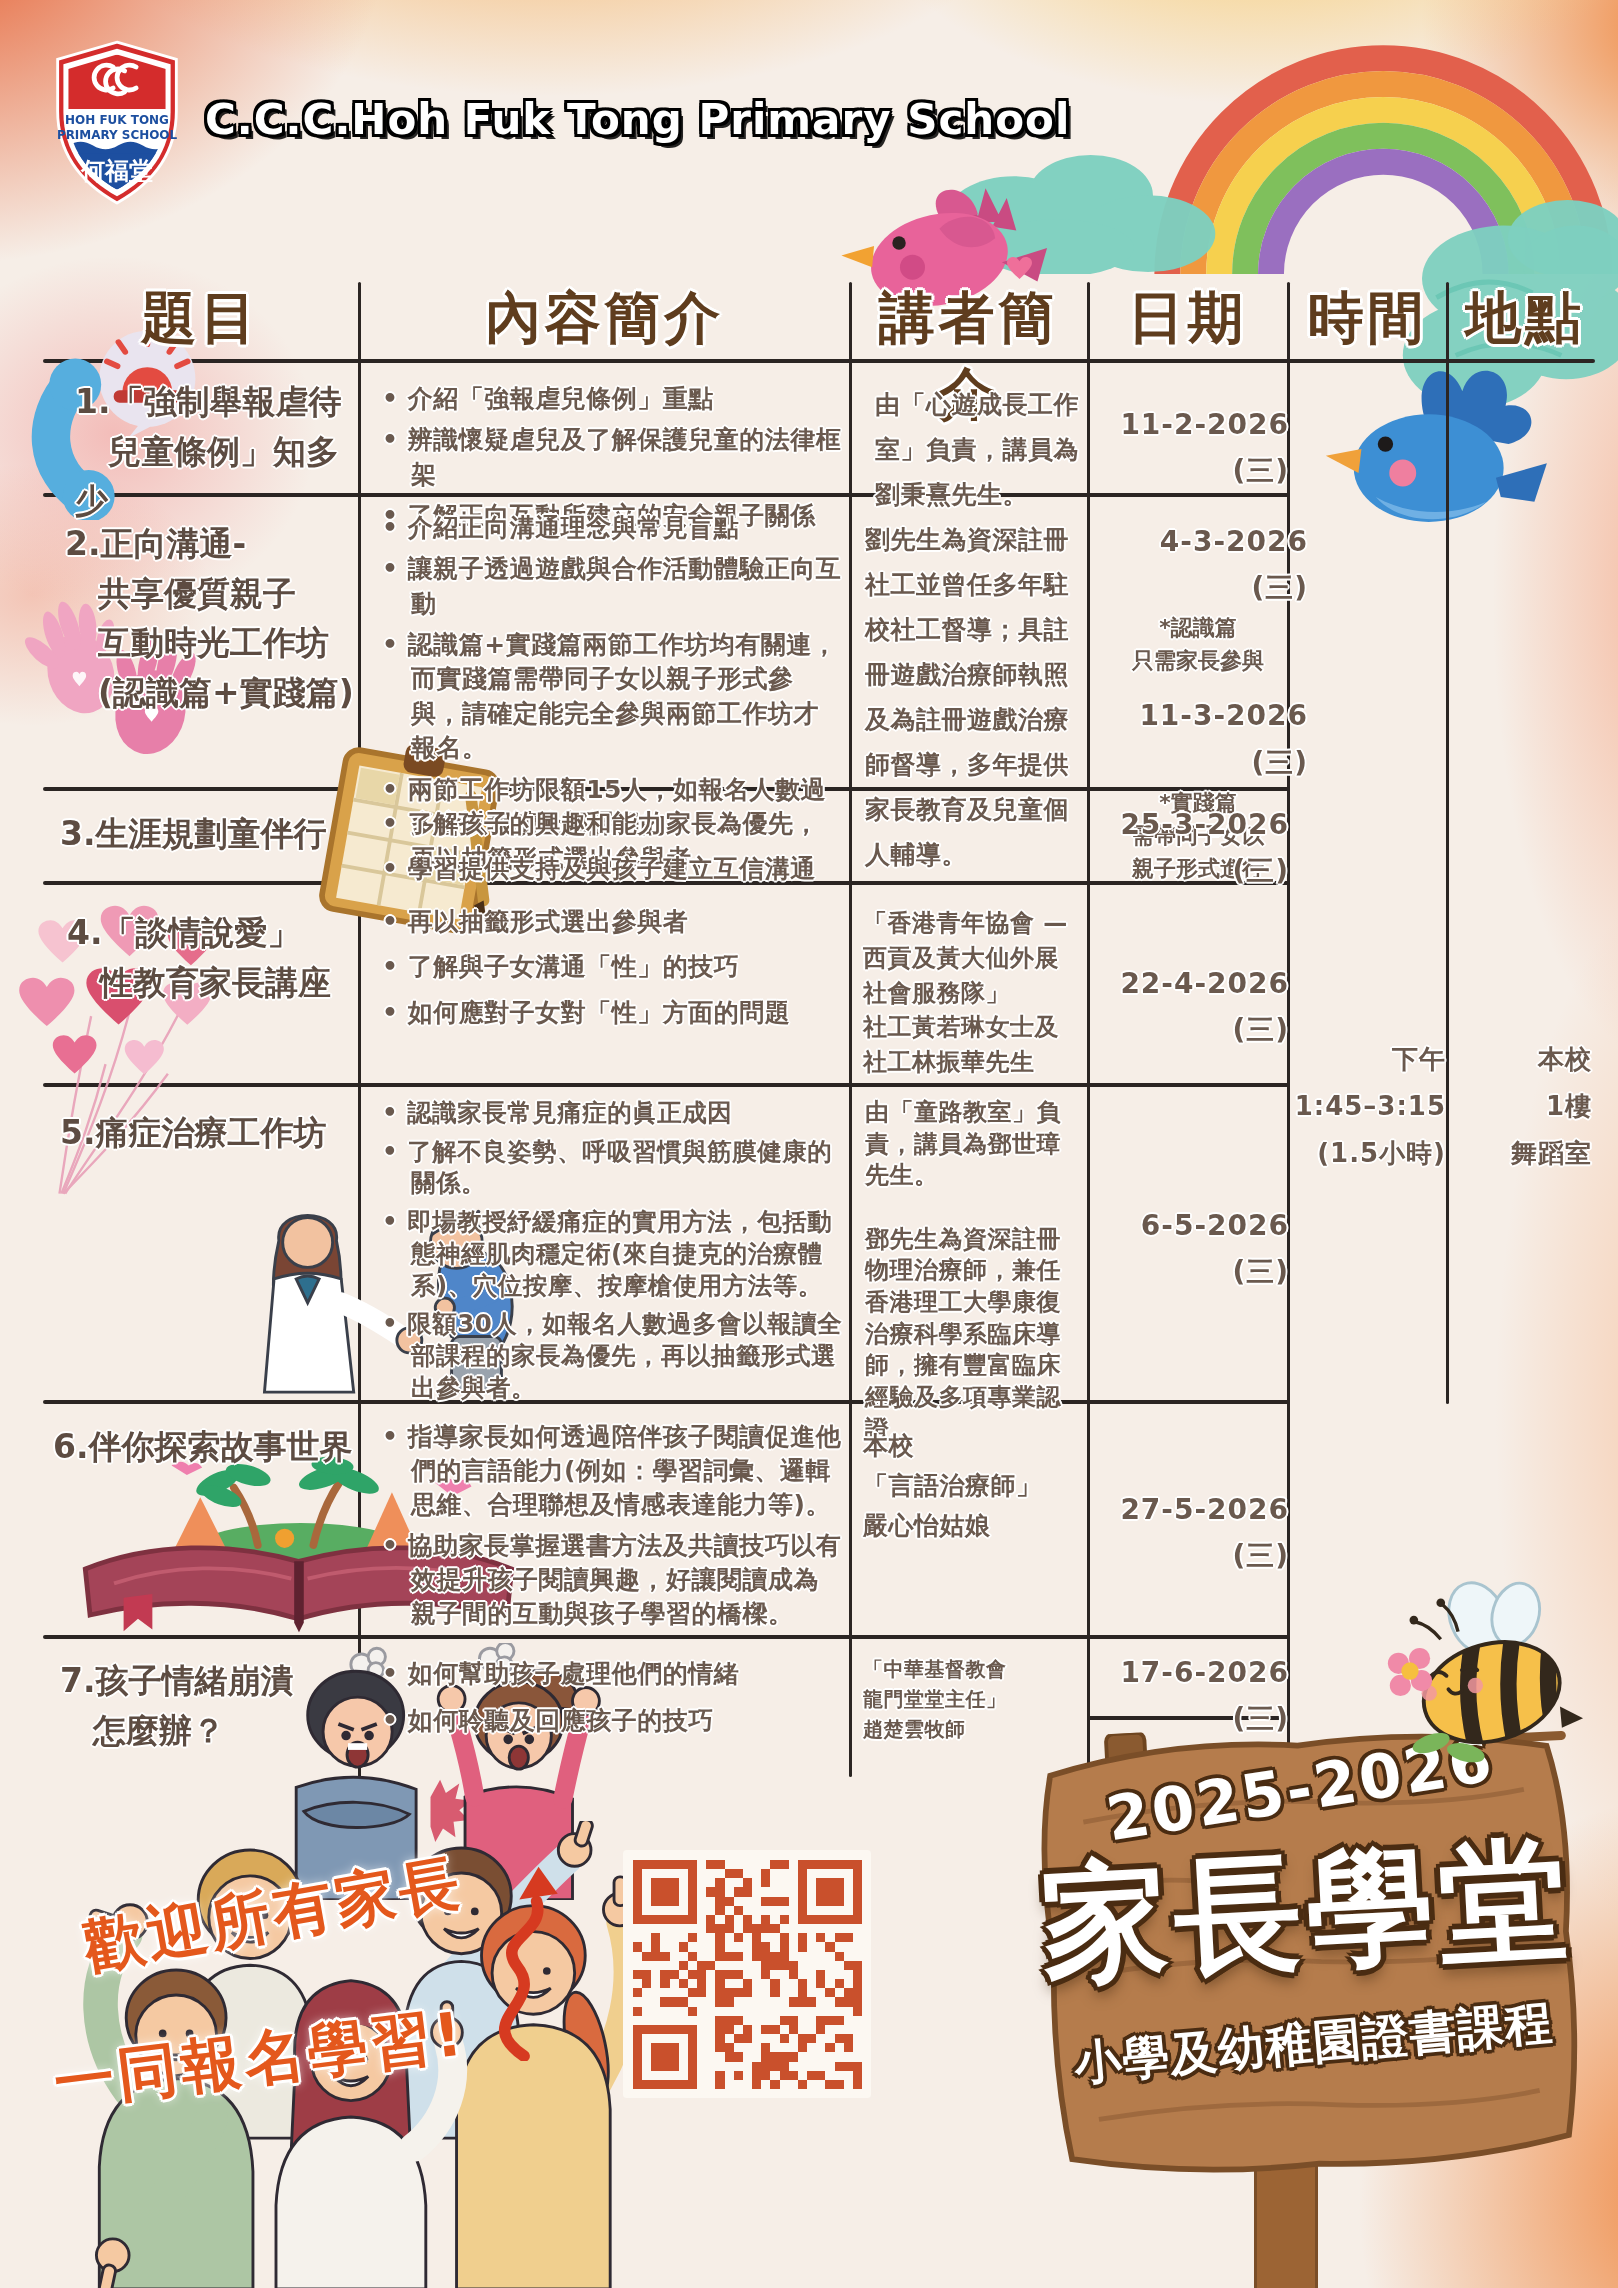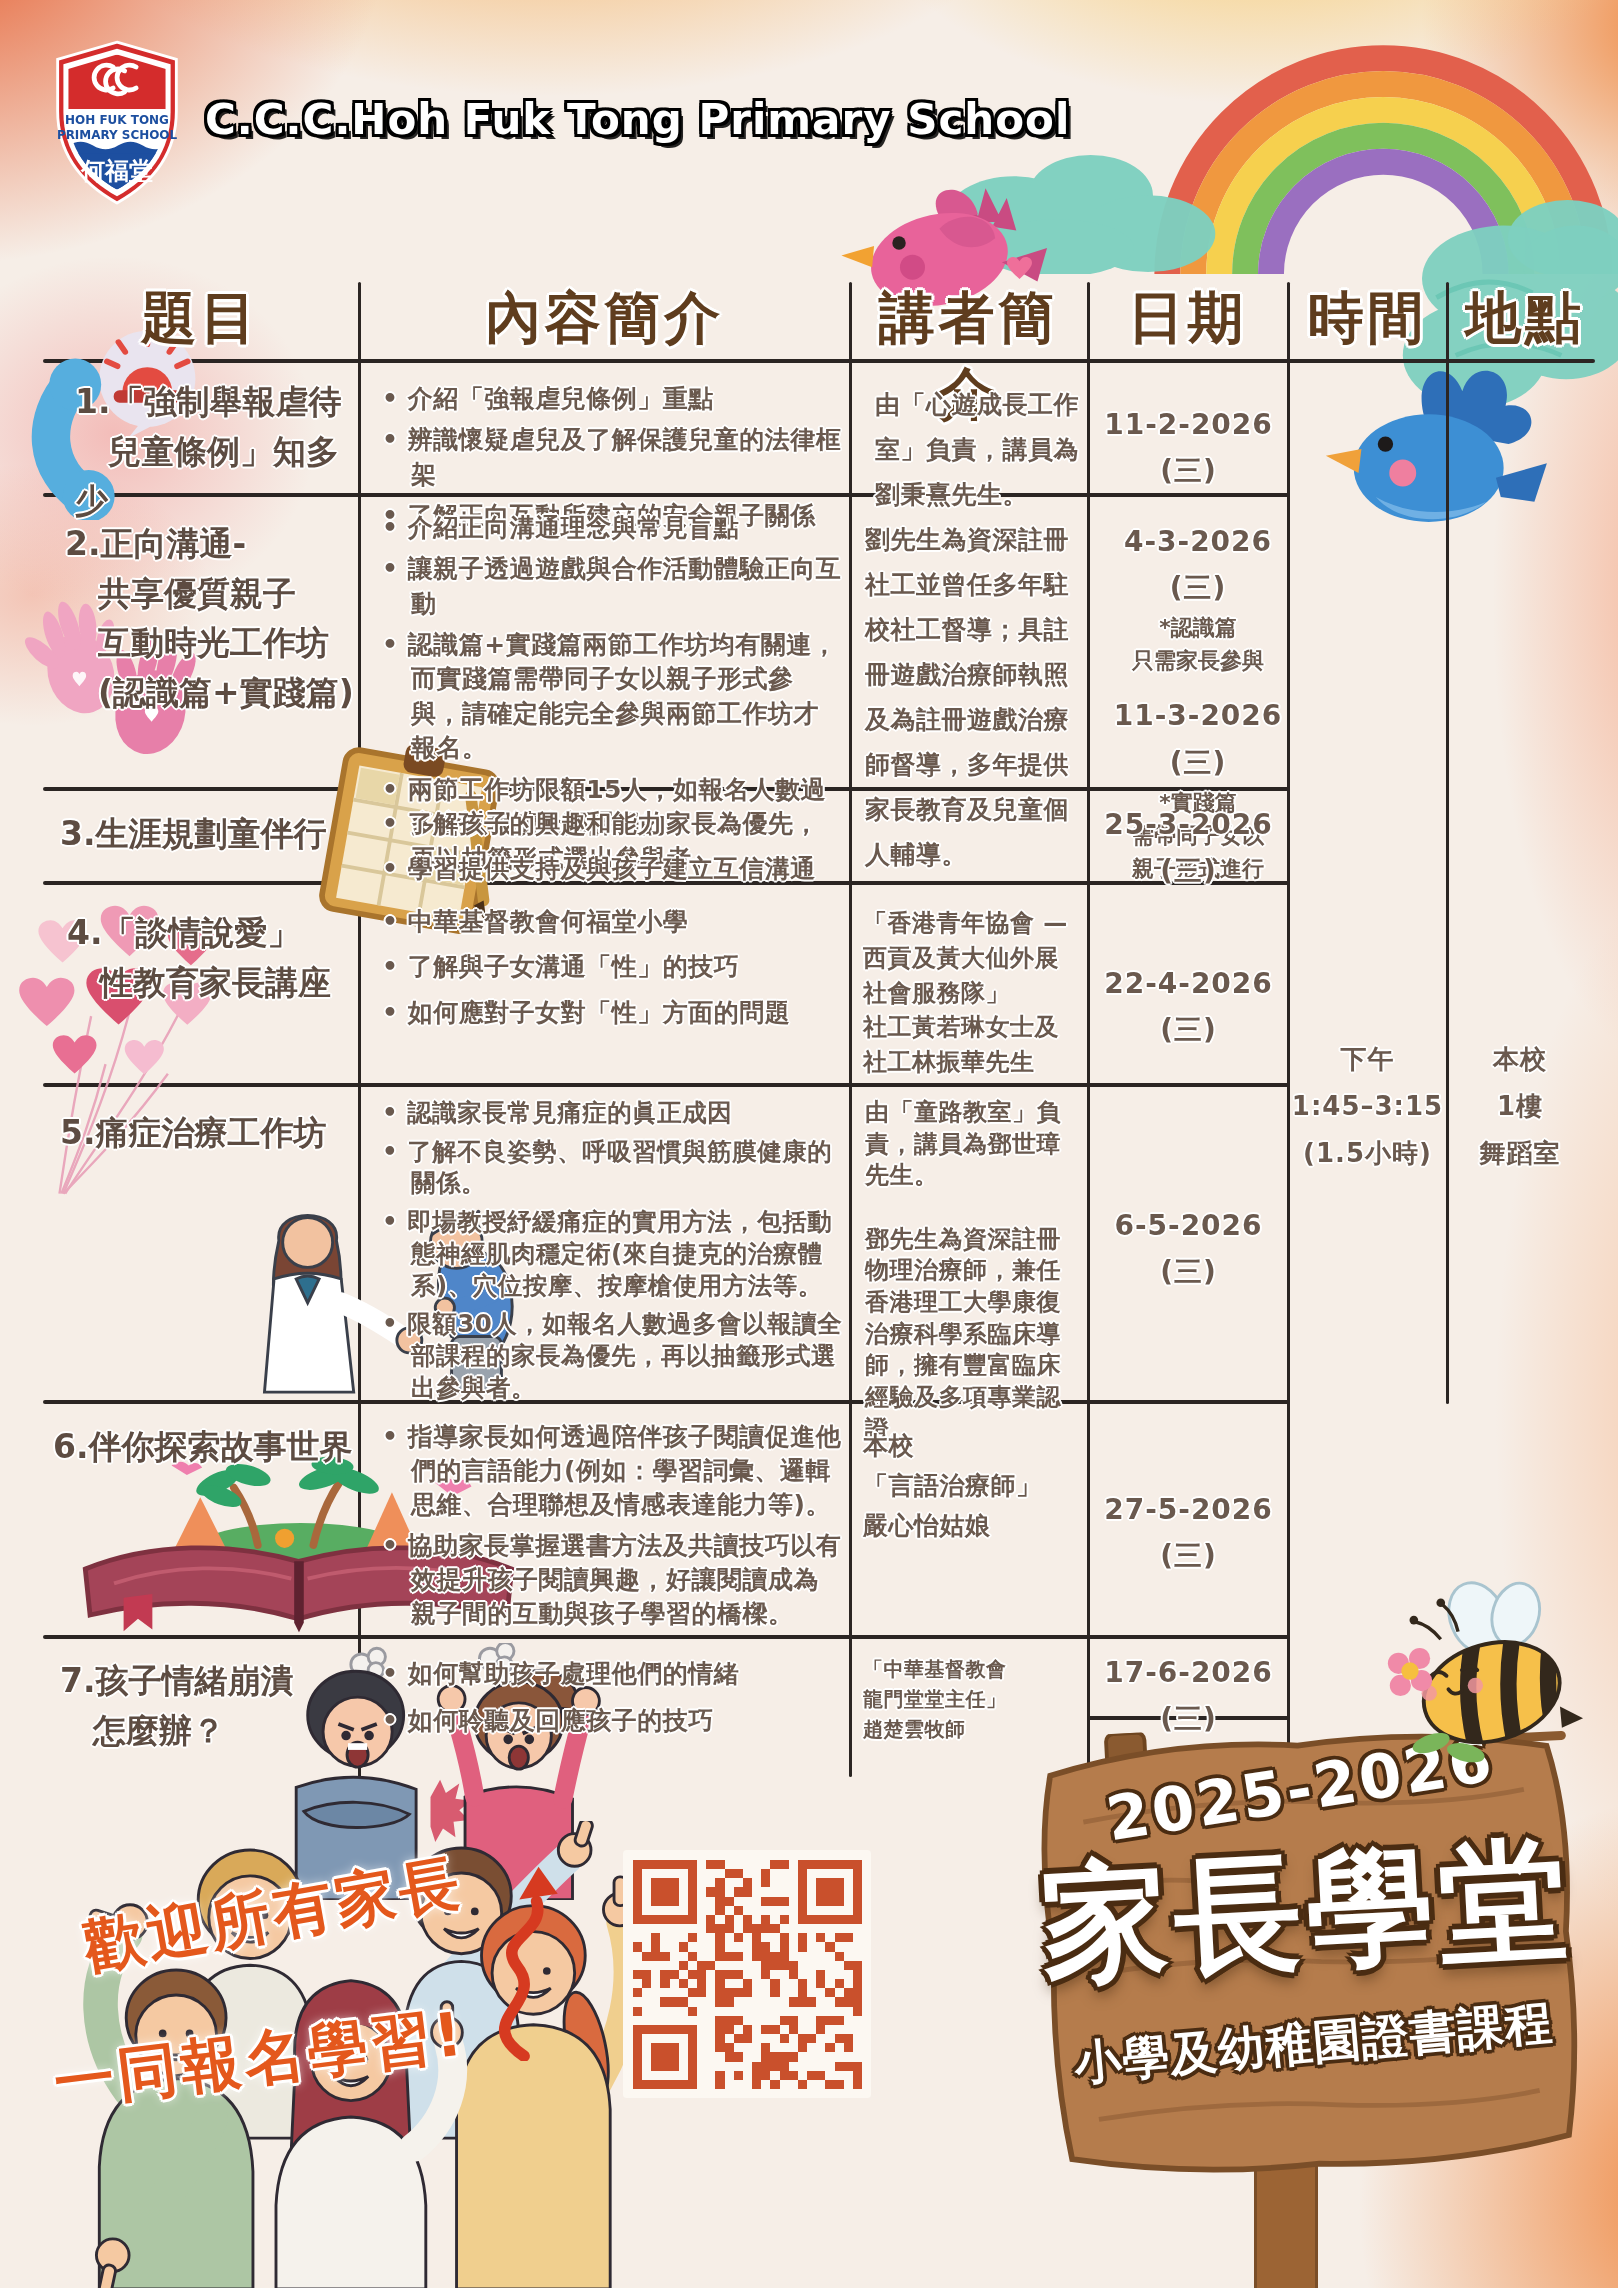--- a/index.html
+++ b/index.html
@@ -29,21 +29,21 @@
   .hl{position:absolute;height:3.8px;background:#2b2523;border-radius:2.9px;z-index:3;}
   .vl{position:absolute;width:3.4px;background:#2b2523;border-radius:2.9px;z-index:3;}
   .colHead{position:absolute;font-size:56px;font-weight:800;color:#5f3d1e;text-align:center;letter-spacing:3.8px;z-index:5;
     text-shadow:-2.9px 0 0 #fff,2.9px 0 0 #fff,0 -2.9px 0 #fff,0 2.9px 0 #fff,-1.9px -1.9px 0 #fff,1.9px -1.9px 0 #fff,-1.9px 1.9px 0 #fff,1.9px 1.9px 0 #fff;}
   .cellText{position:absolute;color:#6a594e;font-weight:600;z-index:5;}
   .topic{font-size:33px;line-height:1.5;white-space:pre-line;color:#5d4c42;font-weight:700;}
   .bullets{font-size:25px;line-height:1.38;letter-spacing:0.5px;}
   .bullet{padding-left:29px;text-indent:-29px;margin-bottom:6.7px;}
   .bullet::before{content:"• ";}
   .speaker{font-size:25px;line-height:1.8;white-space:pre-line;letter-spacing:0.5px;}
-  .dateText{font-size:28px;line-height:1.65;text-align:center;white-space:pre-line;letter-spacing:1px;}
+  .dateText{font-size:28px;line-height:1.65;text-align:right;white-space:pre-line;letter-spacing:1px;}
   .dateNote{font-size:22px;line-height:1.5;text-align:center;white-space:pre-line;}
   
   .welcome{position:absolute;z-index:8;color:#e4581c;font-weight:800;font-size:60px;letter-spacing:3.8px;
     text-shadow:-2.9px 0 0 #fff,2.9px 0 0 #fff,0 -2.9px 0 #fff,0 2.9px 0 #fff,-1.9px -1.9px 0 #fff,1.9px -1.9px 0 #fff,-1.9px 1.9px 0 #fff,1.9px 1.9px 0 #fff,0 0 11.5px #fff;}
   .signWrap{position:absolute;left:1033px;top:1724px;width:552px;height:461px;transform:rotate(-3deg);z-index:6;}
   .signYears{position:absolute;left:0;top:29px;width:100%;text-align:center;font-size:61px;font-weight:800;color:#fff;transform:rotate(-6deg);letter-spacing:2.9px;
     text-shadow:-3.8px 0 0 #4a2c12,3.8px 0 0 #4a2c12,0 -3.8px 0 #4a2c12,0 3.8px 0 #4a2c12,-2.9px -2.9px 0 #4a2c12,2.9px -2.9px 0 #4a2c12,-2.9px 2.9px 0 #4a2c12,2.9px 2.9px 0 #4a2c12;}
   .signTitle{position:absolute;left:0;top:104px;width:100%;text-align:center;font-size:127px;font-weight:800;color:#fff;letter-spacing:5.8px;
     text-shadow:-5.8px 0 0 #4a2c12,5.8px 0 0 #4a2c12,0 -5.8px 0 #4a2c12,0 5.8px 0 #4a2c12,-3.8px -3.8px 0 #4a2c12,3.8px -3.8px 0 #4a2c12,-3.8px 3.8px 0 #4a2c12,3.8px 3.8px 0 #4a2c12,0 9.6px 13.4px rgba(60,35,12,.5);}
   .signSub{position:absolute;left:0;top:288px;width:100%;text-align:center;font-size:47px;font-weight:800;color:#fff;transform:rotate(-2deg);letter-spacing:1px;
@@ -195,21 +195,21 @@
     <div class="cellText bullets ow" style="left:382px;top:805px;width:461px;line-height:1.55">
         <div class="bullet">了解孩子的興趣和能力</div>
         <div class="bullet">學習提供支持及與孩子建立互信溝通</div>
       </div>
     <div class="cellText dateText ow" style="left:1088px;top:802px;width:201px">25-3-2026
 (三)</div>
 
     <div class="cellText topic ow" style="left:67px;top:908px;width:307px">4.「談情說愛」
 　性教育家長講座</div>
     <div class="cellText bullets ow" style="left:382px;top:903px;width:461px;line-height:1.55">
-        <div class="bullet">中華基督教會何福堂小學</div>
+        <div class="bullet">再以抽籤形式選出參與者</div>
         <div class="bullet">了解與子女溝通「性」的技巧</div>
         <div class="bullet">如何應對子女對「性」方面的問題</div>
       </div>
     <div class="cellText speaker ow" style="left:863px;top:906px;width:231px;line-height:1.45;font-size:24px">「香港青年協會 —
 西貢及黃大仙外展
 社會服務隊」
 社工黃若琳女士及
 社工林振華先生</div>
     <div class="cellText dateText ow" style="left:1088px;top:961px;width:201px">22-4-2026
 (三)</div>

